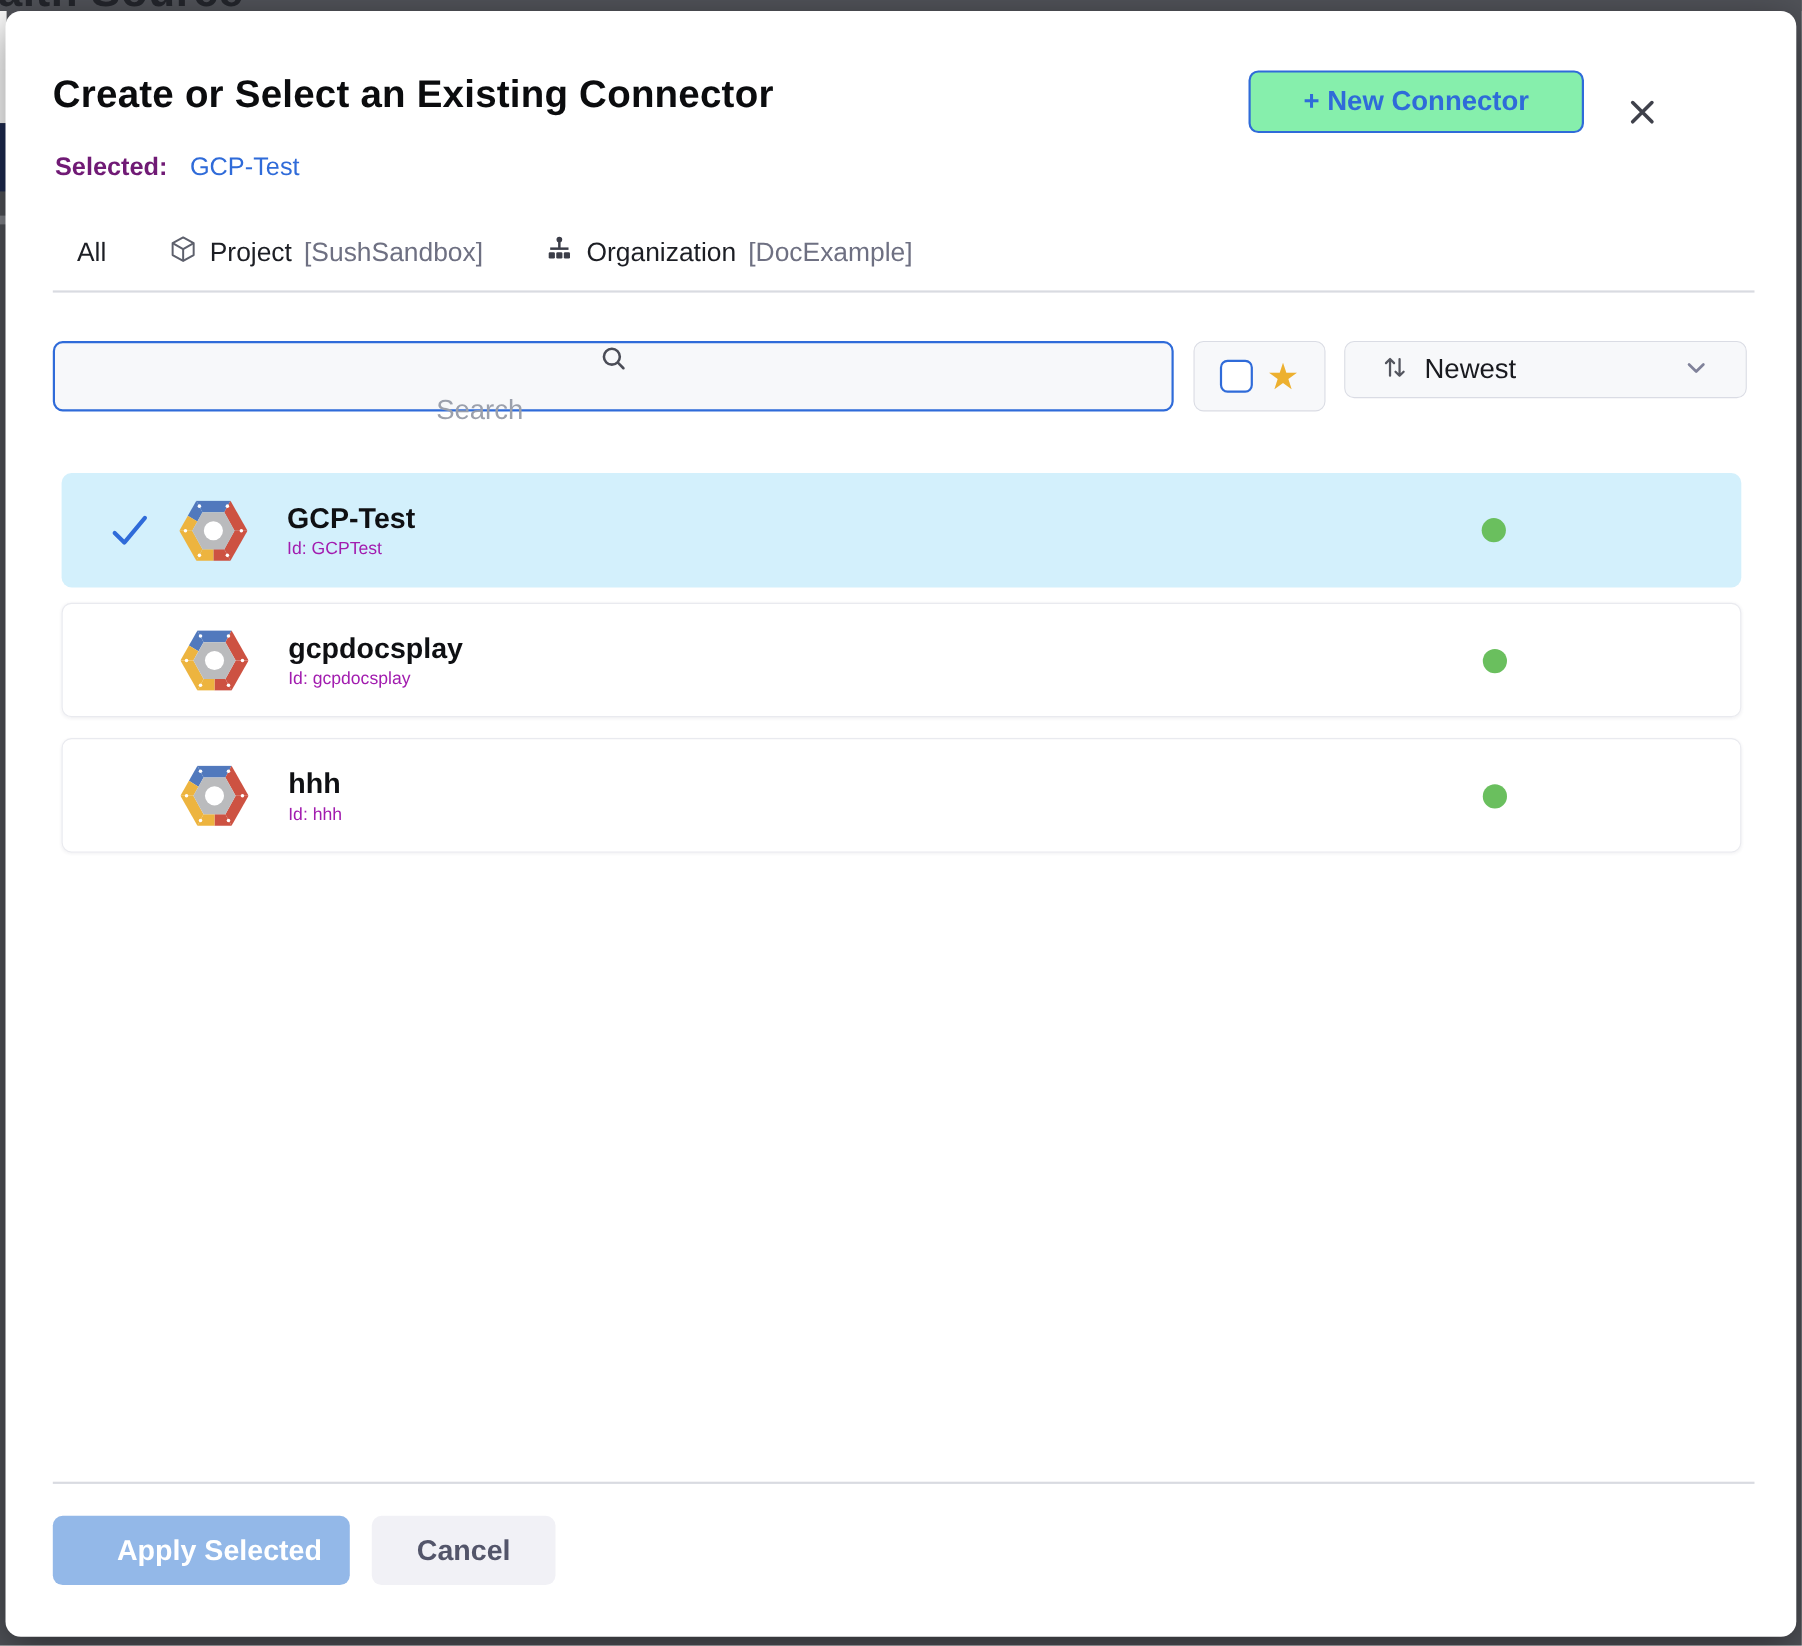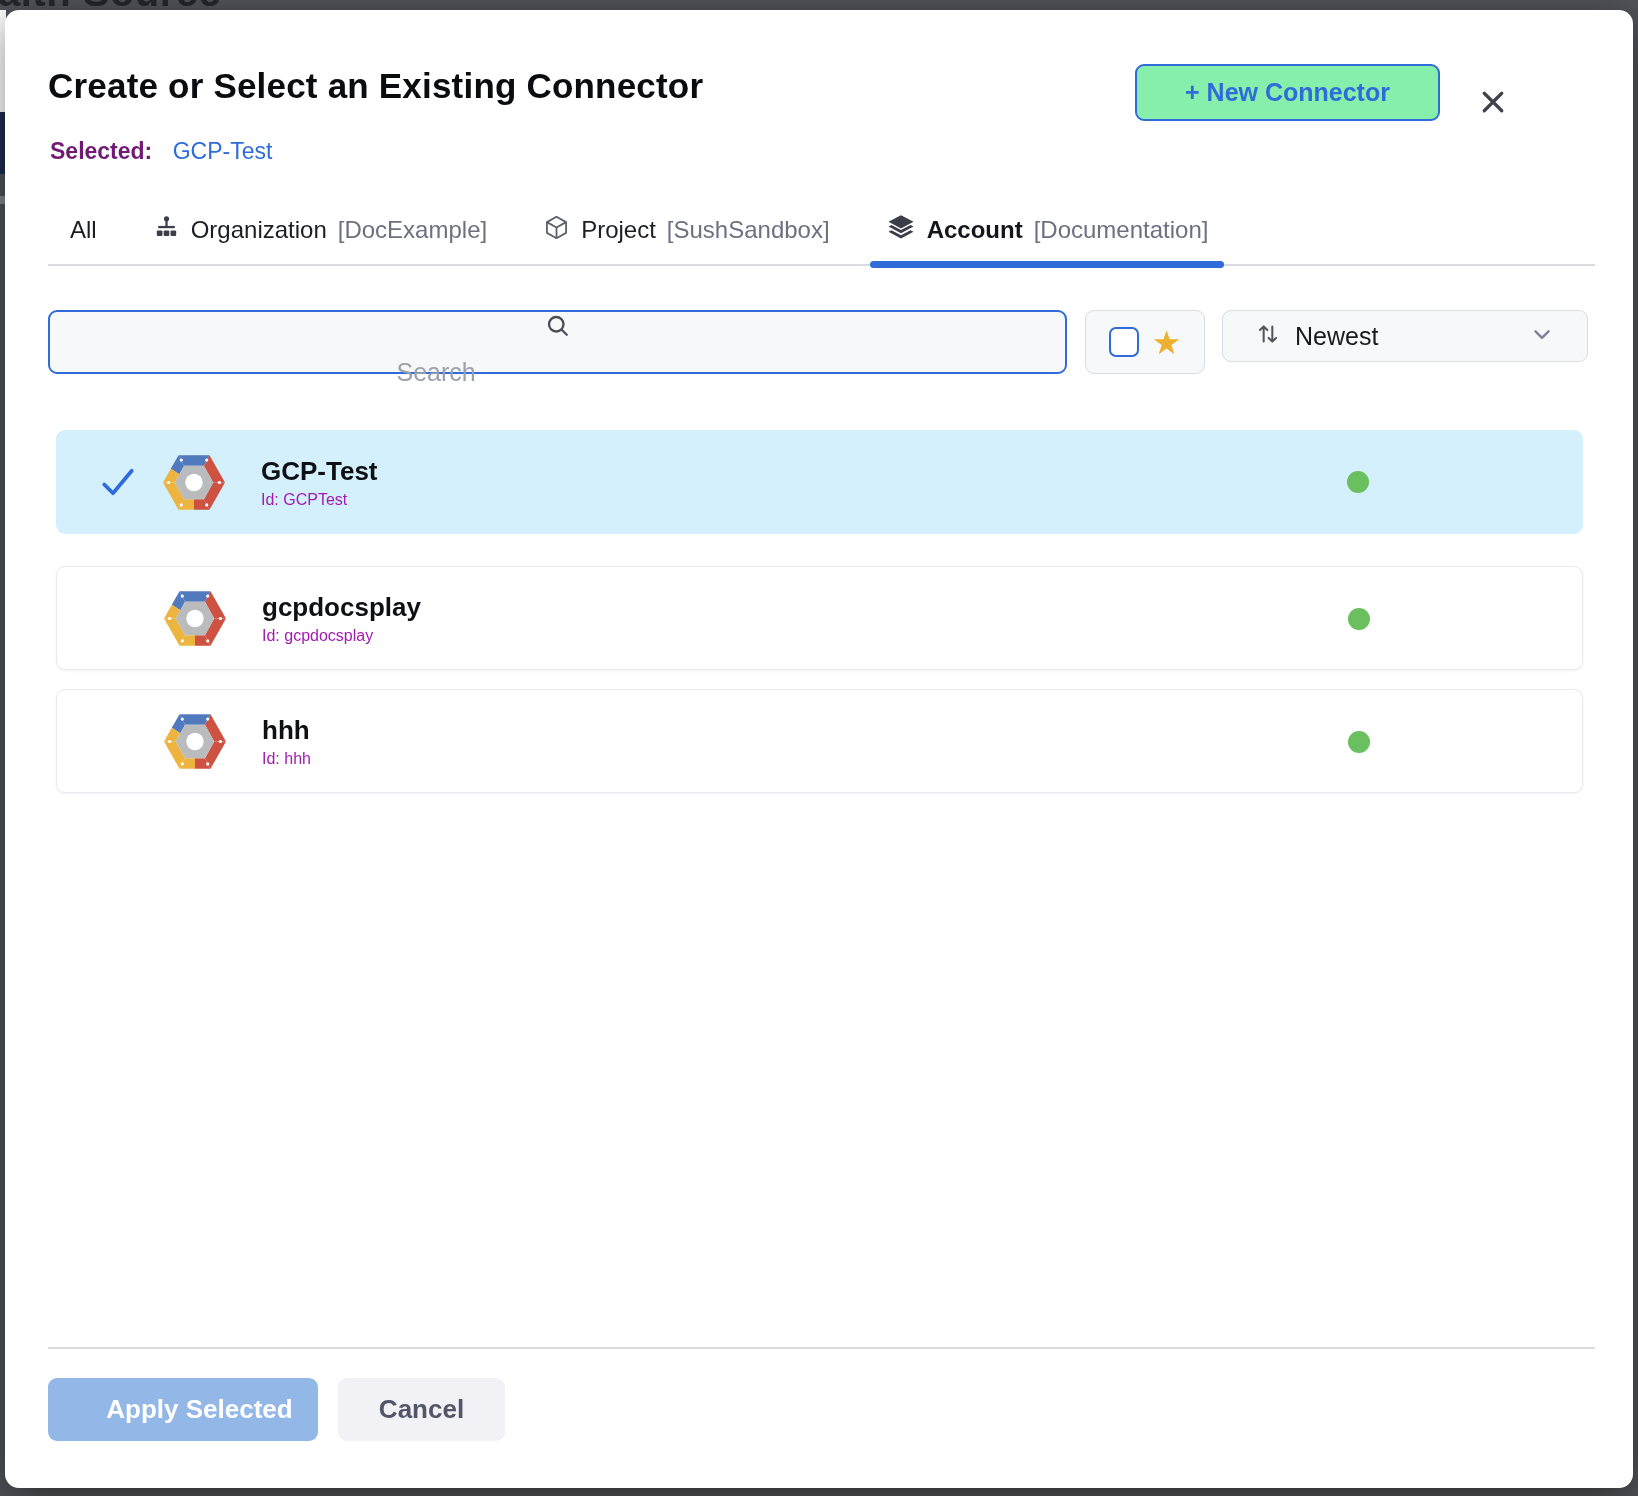--- a/index.html
+++ b/index.html
@@ -82,21 +82,21 @@
   .sort-label { font-size:25px; color:#191a1f; font-weight:500; flex:1; }
 
   
   .row {
     position:absolute; left:51px; width:1527px; height:104px;
     border-radius:9px; display:flex; align-items:center; cursor:pointer;
   }
   .row-1 { top:420px; background:#d3f0fc; }
   .row-2 { top:538px; }
   .row-3 { top:661px; }
-  .row.plain { background:#ffffff; border:1px solid #e9eaef; box-shadow:0 1px 3px rgba(40,41,61,.06);margin-top:18px; }
+  .row.plain { background:#ffffff; border:1px solid #e9eaef; box-shadow:0 1px 3px rgba(40,41,61,.06); }
   .row-check { position:absolute; left:42px; top:32px; width:40px; height:40px; }
   .row-logo { margin-left:107px; width:62px; height:55px; flex:0 0 auto; }
   .row-text { margin-left:36px; display:flex; flex-direction:column; gap:4px; }
   .row-name { font-size:26px; font-weight:700; color:#0f1013; }
   .row-id { font-size:16px; color:#a21caf; }
   .status-dot { position:absolute; left:1291px; top:41px; width:22px; height:22px; border-radius:50%; background:#6abf5e; }
 
   
   .footer-divider { position:absolute; left:43px; top:1337px; width:1547px; height:2px; background:#d9dbe1; }
   .apply-btn {
@@ -133,56 +133,45 @@
   </button>
 
   <div class="selected-line">
     <span class="selected-label">Selected:</span>
     <a class="selected-value">GCP-Test</a>
   </div>
 
   <div class="tabs">
     <div class="tab">
       <span class="tab-label">All</span>
+    </div>
+    <div class="tab">
+      <span>
+        <svg width="27" height="27" viewBox="0 0 24 24" fill="none" stroke="#5d606c" stroke-width="1.6" stroke-linejoin="round">
+          <path d="M12 2.5 L20.5 7.2 V16.8 L12 21.5 L3.5 16.8 V7.2 Z"></path>
+          <path d="M3.5 7.2 L12 12 L20.5 7.2"></path>
+          <path d="M12 12 V21.5"></path>
+        </svg>
+      </span>
+      <span class="tab-label">Project</span>
+      <span class="scope">[SushSandbox]</span>
     </div>
     <div class="tab">
       <span>
         <svg width="27" height="27" viewBox="0 0 24 24" fill="#3b3d48">
           <circle cx="12" cy="4.2" r="2.3"></circle>
           <rect x="11" y="6" width="2" height="5"></rect>
           <rect x="4.6" y="10.6" width="14.8" height="2"></rect>
           <rect x="3.4" y="14.6" width="5" height="5" rx="1"></rect>
           <rect x="9.5" y="14.6" width="5" height="5" rx="1"></rect>
           <rect x="15.6" y="14.6" width="5" height="5" rx="1"></rect>
         </svg>
       </span>
       <span class="tab-label">Organization</span>
       <span class="scope">[DocExample]</span>
-    </div>
-    <div class="tab">
-      <span>
-        <svg width="27" height="27" viewBox="0 0 24 24" fill="none" stroke="#5d606c" stroke-width="1.6" stroke-linejoin="round">
-          <path d="M12 2.5 L20.5 7.2 V16.8 L12 21.5 L3.5 16.8 V7.2 Z"></path>
-          <path d="M3.5 7.2 L12 12 L20.5 7.2"></path>
-          <path d="M12 12 V21.5"></path>
-        </svg>
-      </span>
-      <span class="tab-label">Project</span>
-      <span class="scope">[SushSandbox]</span>
-    </div>
-    <div class="tab active">
-      <span>
-        <svg width="30" height="30" viewBox="0 0 24 24" fill="#3b3d48">
-          <path d="M12 2.5 L22 7.8 L12 13.1 L2 7.8 Z"></path>
-          <path d="M2 11.6 L12 16.9 L22 11.6 L19.6 10.3 L12 14.3 L4.4 10.3 Z"></path>
-          <path d="M2 15.8 L12 21.1 L22 15.8 L19.6 14.5 L12 18.5 L4.4 14.5 Z"></path>
-        </svg>
-      </span>
-      <span class="tab-label">Account</span>
-      <span class="scope">[Documentation]</span>
     </div>
   </div>
 
   <div class="search-wrap">
     <span>
       <svg width="28" height="28" viewBox="0 0 24 24" fill="none" stroke="#4b4d57" stroke-width="2" stroke-linecap="round">
         <circle cx="10.5" cy="10.5" r="6.2"></circle>
         <path d="M15.2 15.2 L19.5 19.5"></path>
       </svg>
     </span>

